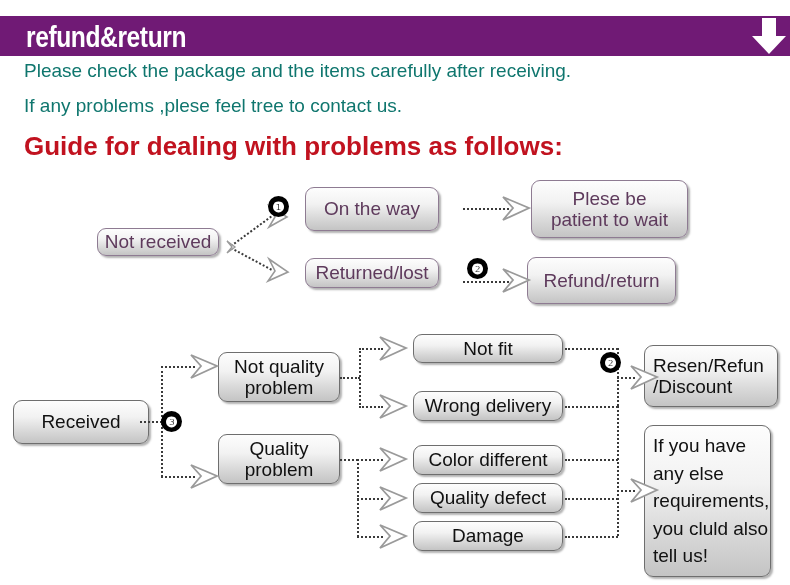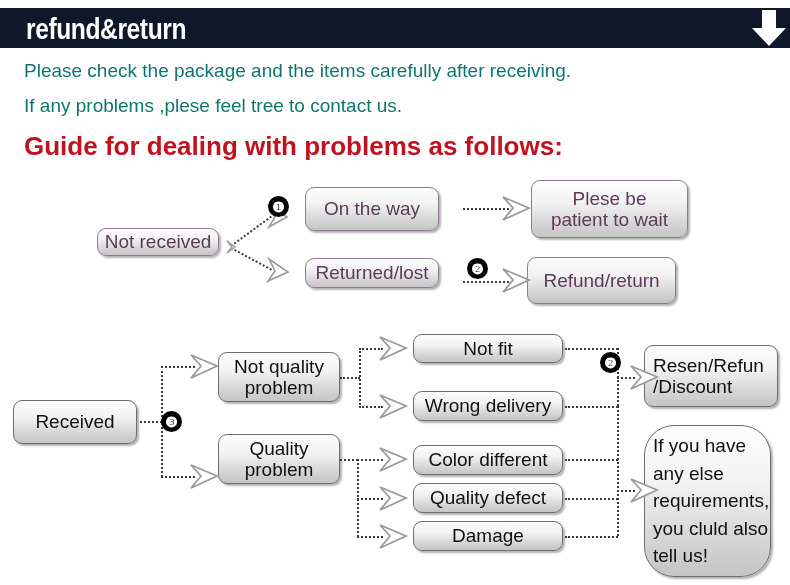--- a/index.html
+++ b/index.html
@@ -6,22 +6,22 @@
   body{
     width:790px;height:585px;
     background:#ffffff;
     font-family:"Liberation Sans", sans-serif;
     overflow:hidden;
     position:relative;
   }
 
   
   #header{
-    position:absolute;left:0;top:8px;width:790px;height:40px;
-    background:#0f172a;
+    position:absolute;left:0;top:16px;width:790px;height:40px;
+    background:#701a75;
   }
   #header-title{
     position:absolute;left:26px;top:4px;
     color:#ffffff;
     font-family:"Liberation Sans Narrow","Liberation Sans",sans-serif;
     font-weight:bold;
     font-size:30px;
     letter-spacing:-0.5px;
     transform:scaleX(0.82);
     transform-origin:left center;
@@ -220,21 +220,21 @@
 
 <div class="dline h" style="left:565px;top:459px;width:53px;"></div>
 <div class="dline h" style="left:565px;top:498px;width:53px;"></div>
 <div class="dline h" style="left:565px;top:536px;width:53px;"></div>
 <div class="dline v" style="left:617px;top:406px;height:130px;"></div>
 <div class="dline h" style="left:617px;top:490px;width:18px;"></div>
 <svg class="arrowhead" style="left:628px;top:476px;" width="34" height="30" viewBox="0 0 34 30">
   <path d="M3,3 L29,14 L3,26 L13,14 Z" fill="#ffffff" stroke="#9a9a9a" stroke-width="1.8"></path>
 </svg>
 
-<div class="node dark" style="left:13px;top:400px;width:124px;height:44px;">Received</div>
+<div class="node dark" style="left:13px;top:400px;width:136px;height:44px;">Received</div>
 
 <div class="node dark" style="left:218px;top:352px;width:122px;height:50px;flex-direction:column;">
   <span>Not quality</span>
   <span>problem</span>
 </div>
 
 <div class="node dark" style="left:218px;top:434px;width:122px;height:50px;flex-direction:column;">
   <span>Quality</span>
   <span>problem</span>
 </div>
@@ -247,19 +247,19 @@
 
 <div class="node dark" style="left:413px;top:483px;width:150px;height:30px;">Quality defect</div>
 
 <div class="node dark" style="left:413px;top:521px;width:150px;height:30px;">Damage</div>
 
 <div class="node dark left-text" style="left:644px;top:345px;width:134px;height:62px;flex-direction:column;align-items:flex-start;justify-content:center;">
   <span>Resen/Refun</span>
   <span>/Discount</span>
 </div>
 
-<div class="node dark left-text" style="left:644px;top:425px;width:127px;height:152px;flex-direction:column;align-items:flex-start;justify-content:flex-start;padding-top:6px;line-height:1.45;border-radius:30px;">
+<div class="node dark left-text" style="left:644px;top:425px;width:127px;height:152px;flex-direction:column;align-items:flex-start;justify-content:flex-start;padding-top:6px;line-height:1.45;">
   <span>If you have</span>
   <span>any else</span>
   <span>requirements,</span>
   <span>you cluld also</span>
   <span>tell us!</span>
 </div>
 
 </body></html>

